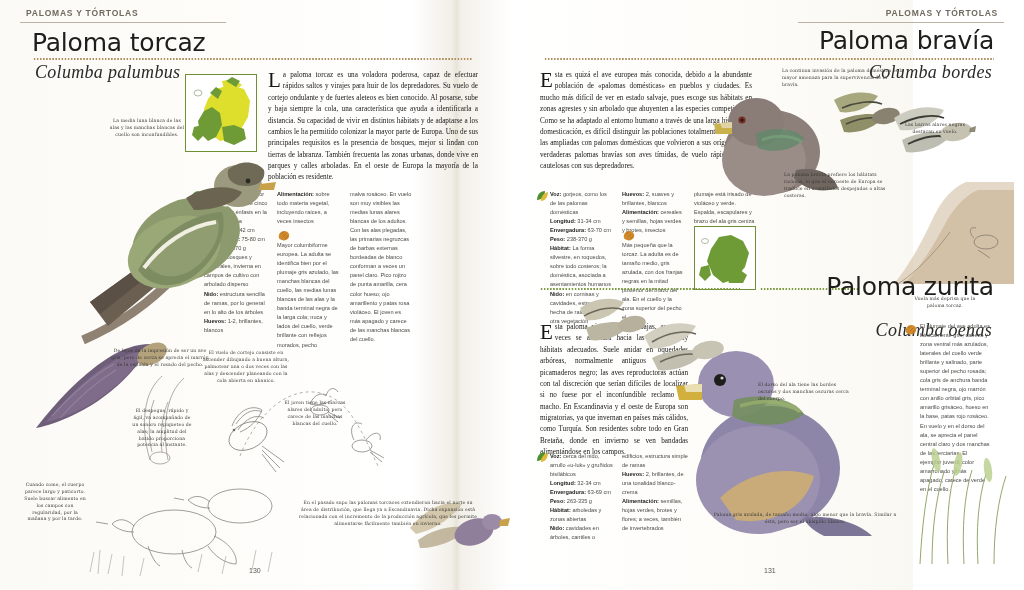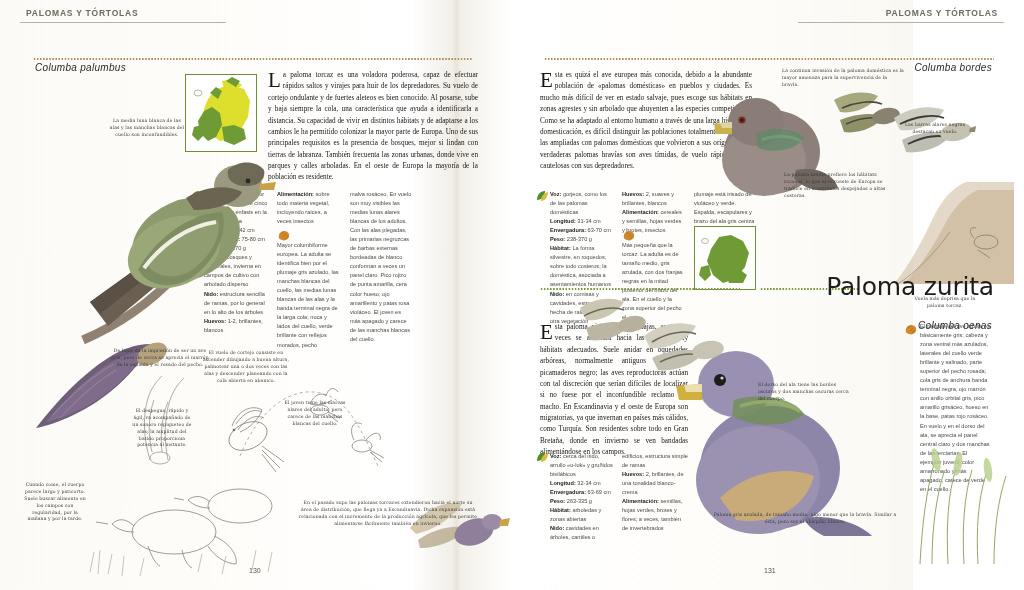--- a/index.html
+++ b/index.html
@@ -41,22 +41,22 @@
   
   .sp-title {
     position: absolute;
     font-family: "DejaVu Sans", sans-serif;
     font-size: 25px; font-weight: 400;
     color: #1d1d1b; letter-spacing: -.2px;
     white-space: nowrap;
   }
   .sp-sub {
     position: absolute;
-    font-family: Liberation Sans, sans-serif;
-    font-style: italic; font-size: 10px;
+    font-family: Liberation Serif, serif;
+    font-style: italic; font-size: 18px;
     color: #2a2a28; letter-spacing: .3px;
     white-space: nowrap;
   }
   .dotrule {
     position: absolute; height: 2px;
     background-image: radial-gradient(circle, #b08f5c 0.7px, transparent 0.9px);
     background-size: 3.1px 2px;
     background-repeat: repeat-x;
   }
   .dotrule.green {
@@ -123,20 +123,21 @@
 </head>
 <body>
 
 <div class="spread">
 
   <div class="page page-left">
 
     <div class="runhead l">PALOMAS Y TÓRTOLAS</div>
     <div class="runrule l"></div>
 
+    <div class="sp-title" style="left:32px; top:28px;">Paloma torcaz</div>
     <div class="dotrule" style="left:33px; top:58px; width:440px;"></div>
     <div class="sp-sub" style="left:35px; top:62px;">Columba palumbus</div>
 
     <div class="map" style="left:185px; top:74px; width:72px; height:78px;">
       <svg width="70" height="76" viewBox="0 0 70 76">
         <rect width="70" height="76" fill="#ffffff"></rect>
         <g fill="#dede2c">
           <path d="M22 24 L30 14 L44 10 L58 14 L64 26 L62 42 L54 56 L44 64 L34 66 L26 60 L20 48 L18 34 Z"></path>
           <path d="M36 6 L48 4 L56 10 L48 16 L38 14 Z"></path>
         </g>
@@ -297,20 +298,21 @@
     <div class="hw" style="left:298px; top:500px; width:180px;">En el pasado supo las palomas torcaces extendieron hacia el norte su área de distribución, que llega ya a Escandinavia. Dicha expansión está relacionada con el incremento de la producción agrícola, que les permite alimentarse fácilmente también en invierno.</div>
 
     <div class="folio" style="left:249px;">130</div>
   </div>
 
   <div class="page page-right">
 
     <div class="runhead r">PALOMAS Y TÓRTOLAS</div>
     <div class="runrule r"></div>
 
+    <div class="sp-title" style="right:30px; top:26px;">Paloma bravía</div>
     <div class="dotrule" style="left:32px; top:58px; width:450px;"></div>
     <div class="sp-sub" style="right:32px; top:62px;">Columba bordes</div>
 
     <div class="intro" style="left:28px; top:70px; width:212px;">
       <span class="drop">E</span><span>sta es quizá el ave europea más conocida, debido a la abundante población de «palomas domésticas» en pueblos y ciudades. Es mucho más difícil de ver en estado salvaje, pues escoge sus hábitats en zonas agrestes y sin arbolado que ahuyenten a las especies competidoras. Como se ha adaptado al entorno humano a través de una larga historia de domesticación, es difícil distinguir las poblaciones totalmente salvajes de las ampliadas con palomas domésticas que volvieron a sus orígenes. Las verdaderas palomas bravías son aves tímidas, de vuelo rápido y muy cautelosas con sus depredadores.</span>
     </div>
 
     <div class="leaf-icon" style="left:24px; top:189px;">
       <svg width="13" height="13" viewBox="0 0 13 13">
         <path d="M1 10 C1 4 5 1 9 1 C9 6 6 10 1 10 Z" fill="#4f8f2f"></path>

